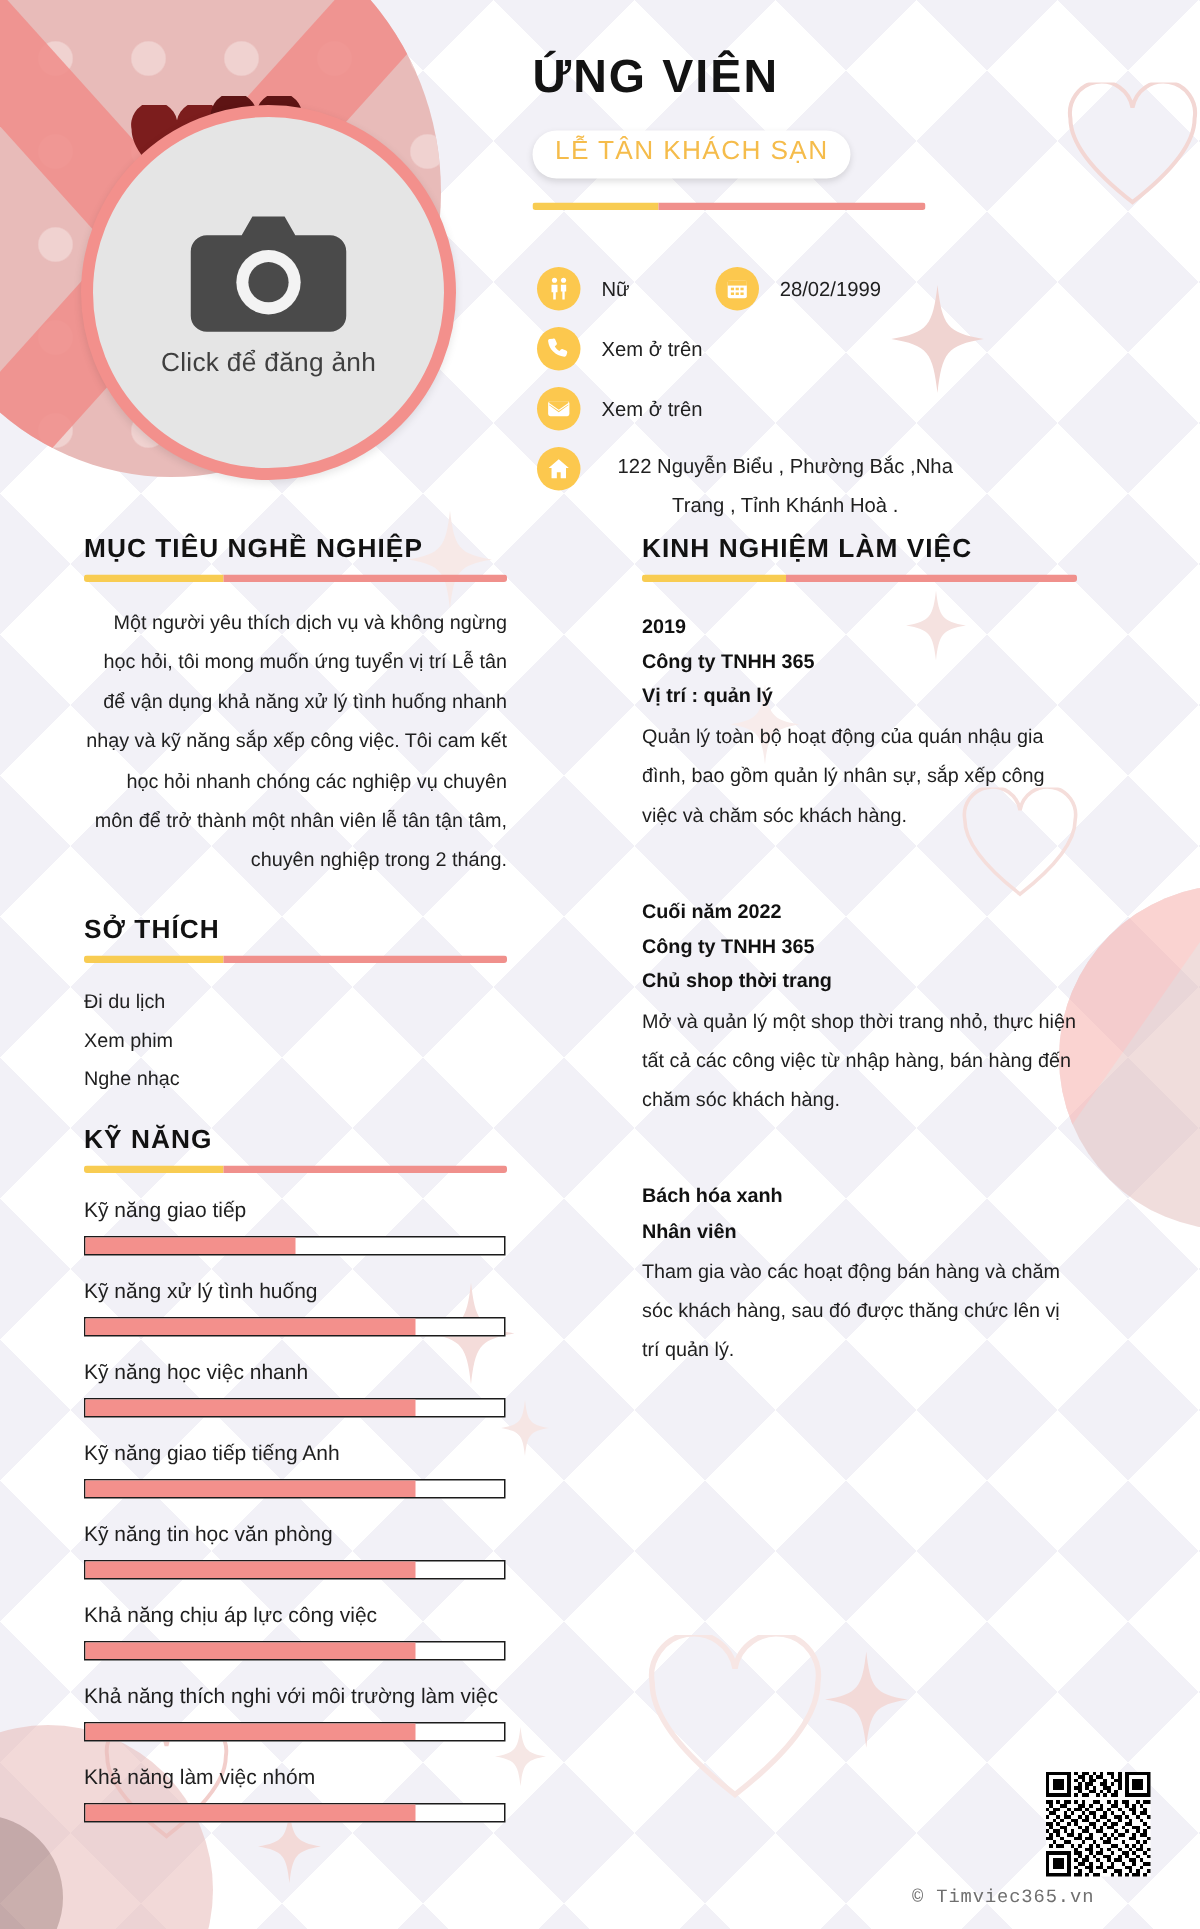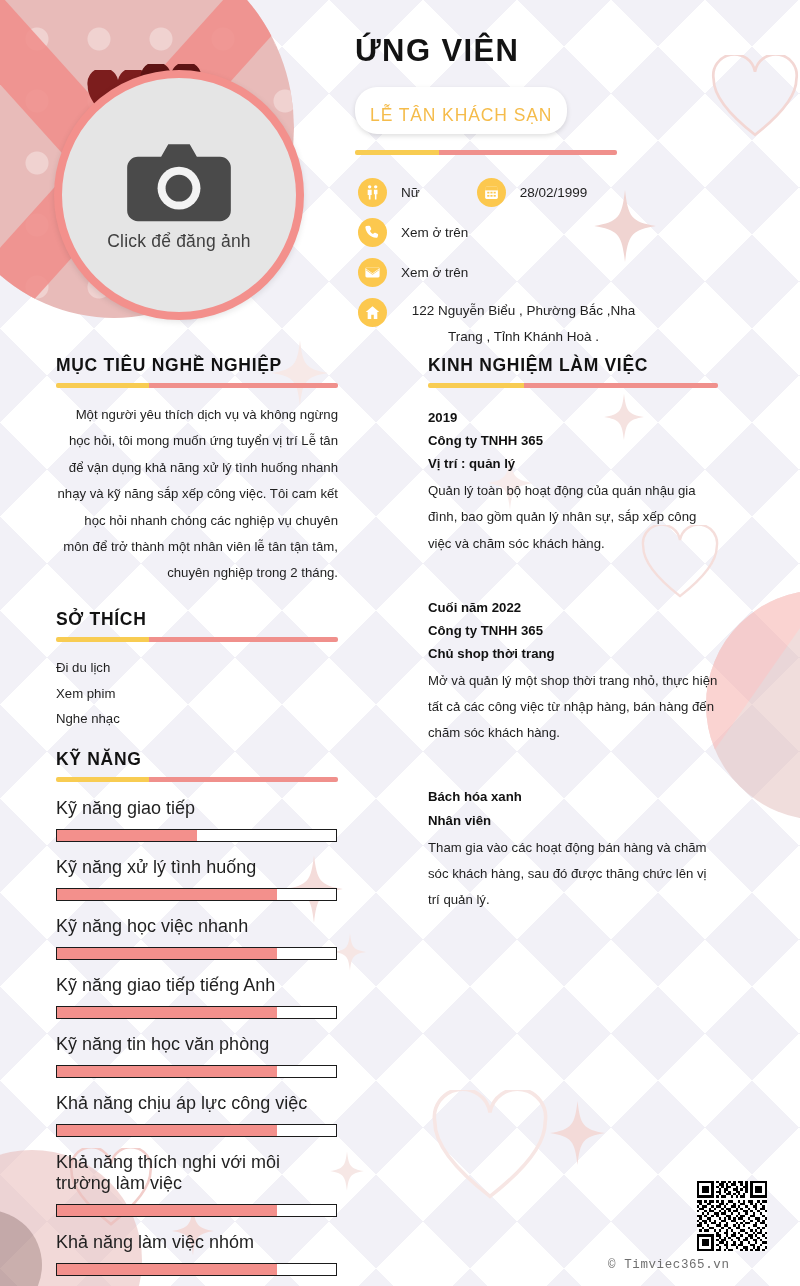--- a/index.html
+++ b/index.html
@@ -109,21 +109,21 @@
 
   
   .hdr { position: absolute; left: 355px; top: 34px; z-index: 5; width: 420px; }
   .hdr-name {
     font-size: 31px; font-weight: bold; color: #131313;
     letter-spacing: 1.4px; line-height: 1.1;
   }
   .hdr-pos-box {
     display: inline-block;
     margin-top: 19px;
-    padding: 18px 15px 8px 15px;
+    padding: 3px 15px 8px 15px;
     border-radius: 22px;
     background: #ffffff;
     box-shadow: 0 2px 5px rgba(0,0,0,.13);
   }
   .hdr-pos {
     font-size: 17.5px; color: #f5bc4b; font-weight: 500; letter-spacing: .9px;
   }
   .rule { position: relative; height: 5px; width: 262px; margin-top: 16px; border-radius: 2px; overflow: hidden; }
   .rule .y { position: absolute; left: 0; top: 0; height: 100%; width: 32%; background: #f8cc52; }
   .rule .r { position: absolute; left: 32%; top: 0; height: 100%; width: 68%; background: #f0908c; }
@@ -156,21 +156,21 @@
   .objective-text {
     font-size: 13.2px; color: #1f1f1f; line-height: 2.0; margin-top: 14px; text-align: right;
   }
   .block-gap-a { height: 22px; }
   .hobby-list { margin-top: 13px; }
   .hobby-item { font-size: 13.2px; color: #1f1f1f; line-height: 1.95; }
   .block-gap-b { height: 17px; }
 
   .skills { margin-top: 16px; }
   .skill { margin-bottom: 15px; }
-  .skill-name { font-size: 18px; color: #1f1f1f; margin-bottom: 10px; }
+  .skill-name { font-size: 14px; color: #1f1f1f; margin-bottom: 10px; }
   .bar {
     position: relative; height: 13px; width: 281px;
     border: 1.2px solid #1b1b1b; background: #ffffff;
   }
   .bar .fill { position: absolute; left: 0; top: 0; height: 100%; background: #f3908c; }
 
   
   .col-right { position: absolute; left: 428px; top: 355px; width: 290px; z-index: 5; }
   .exp { margin-top: 18px; }
   .exp-date { font-size: 13.2px; font-weight: bold; color: #111; line-height: 1.75; }

